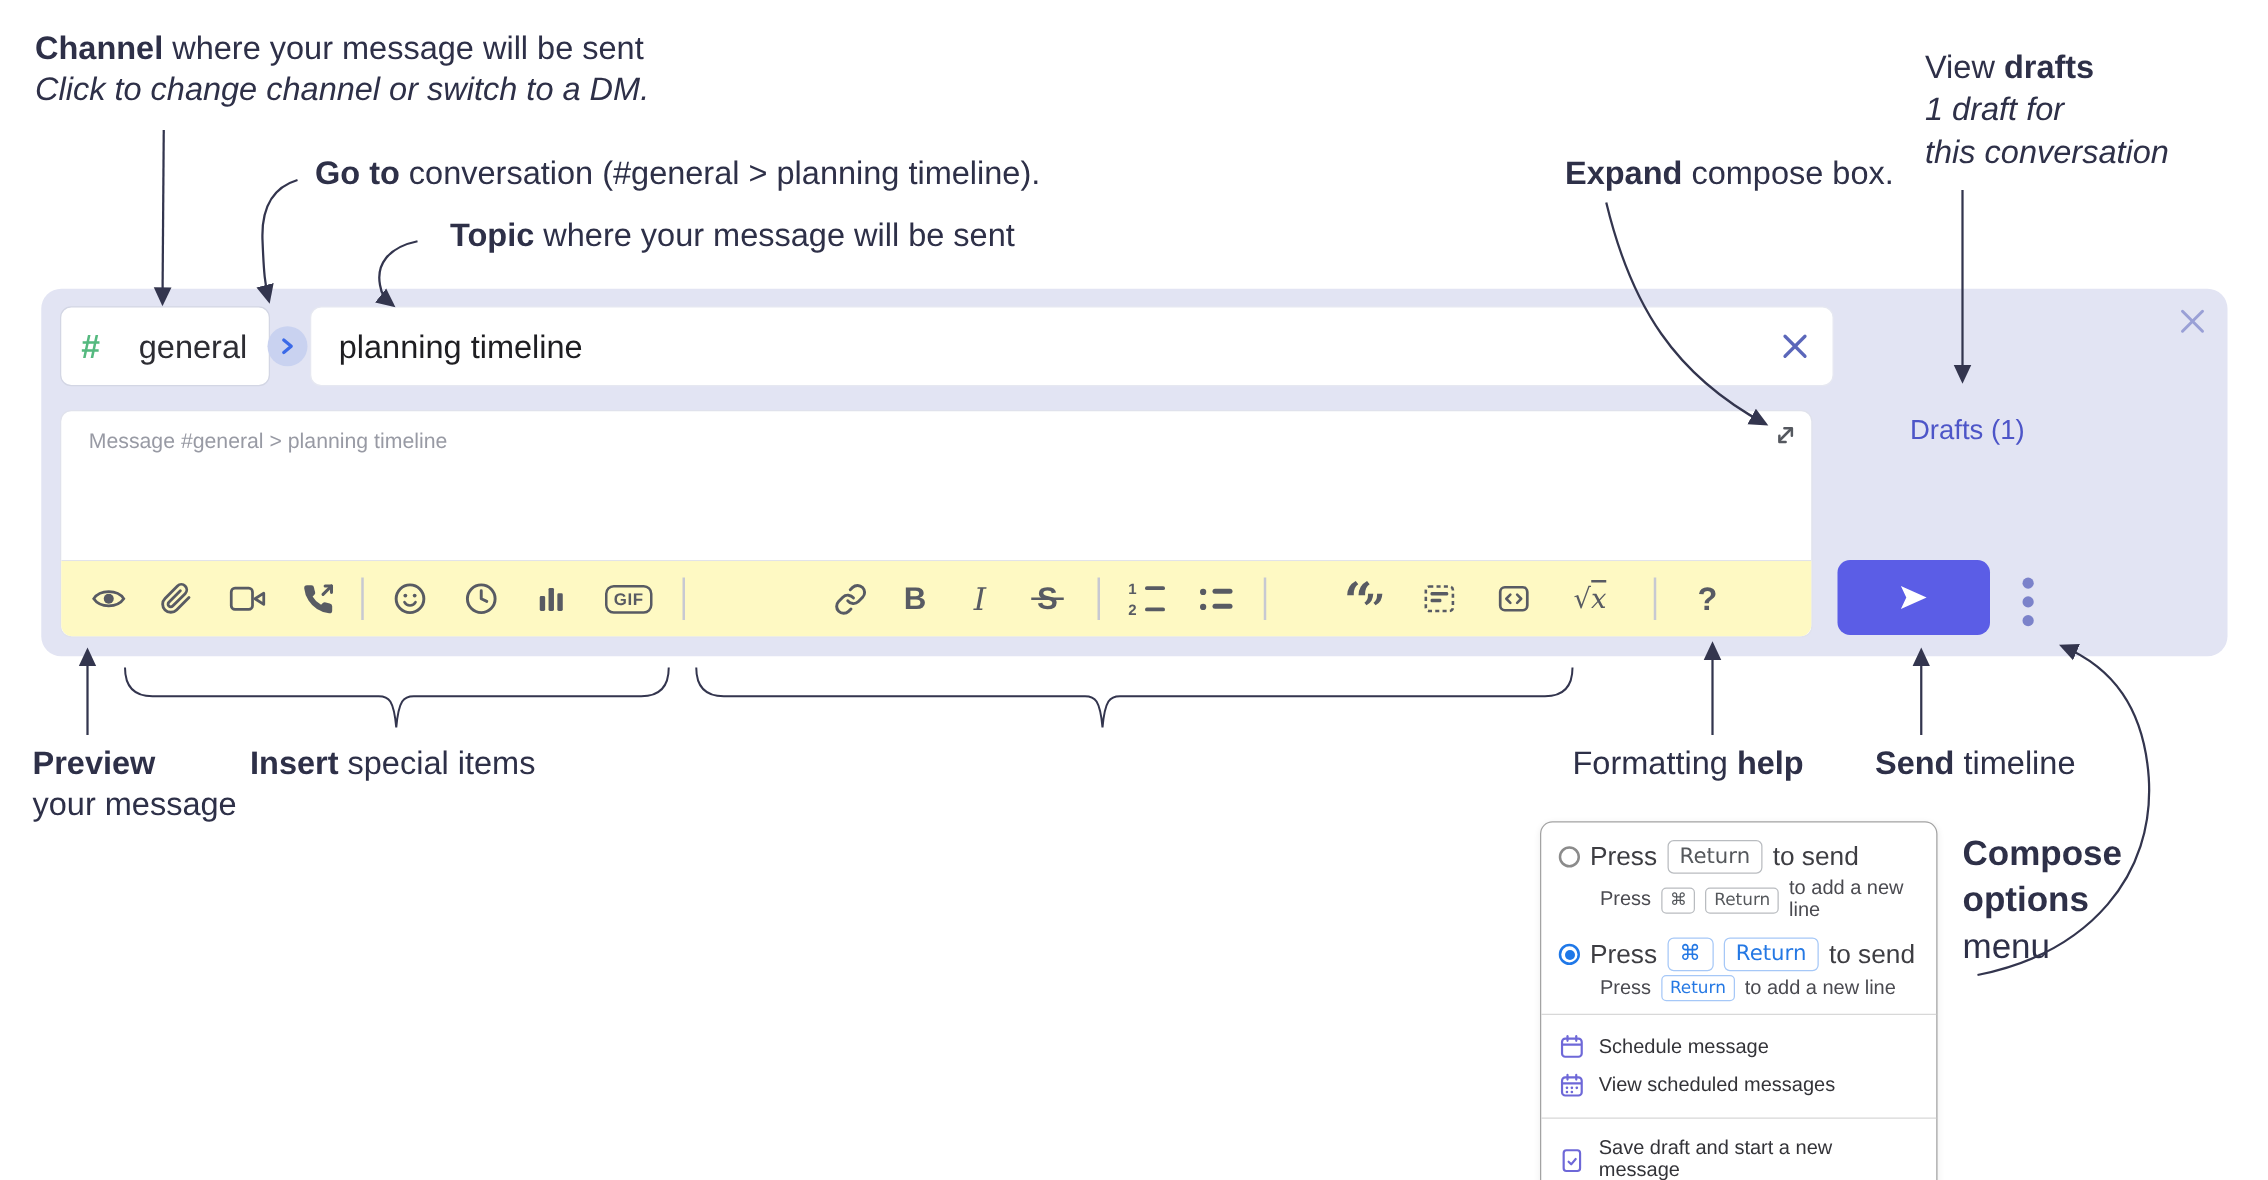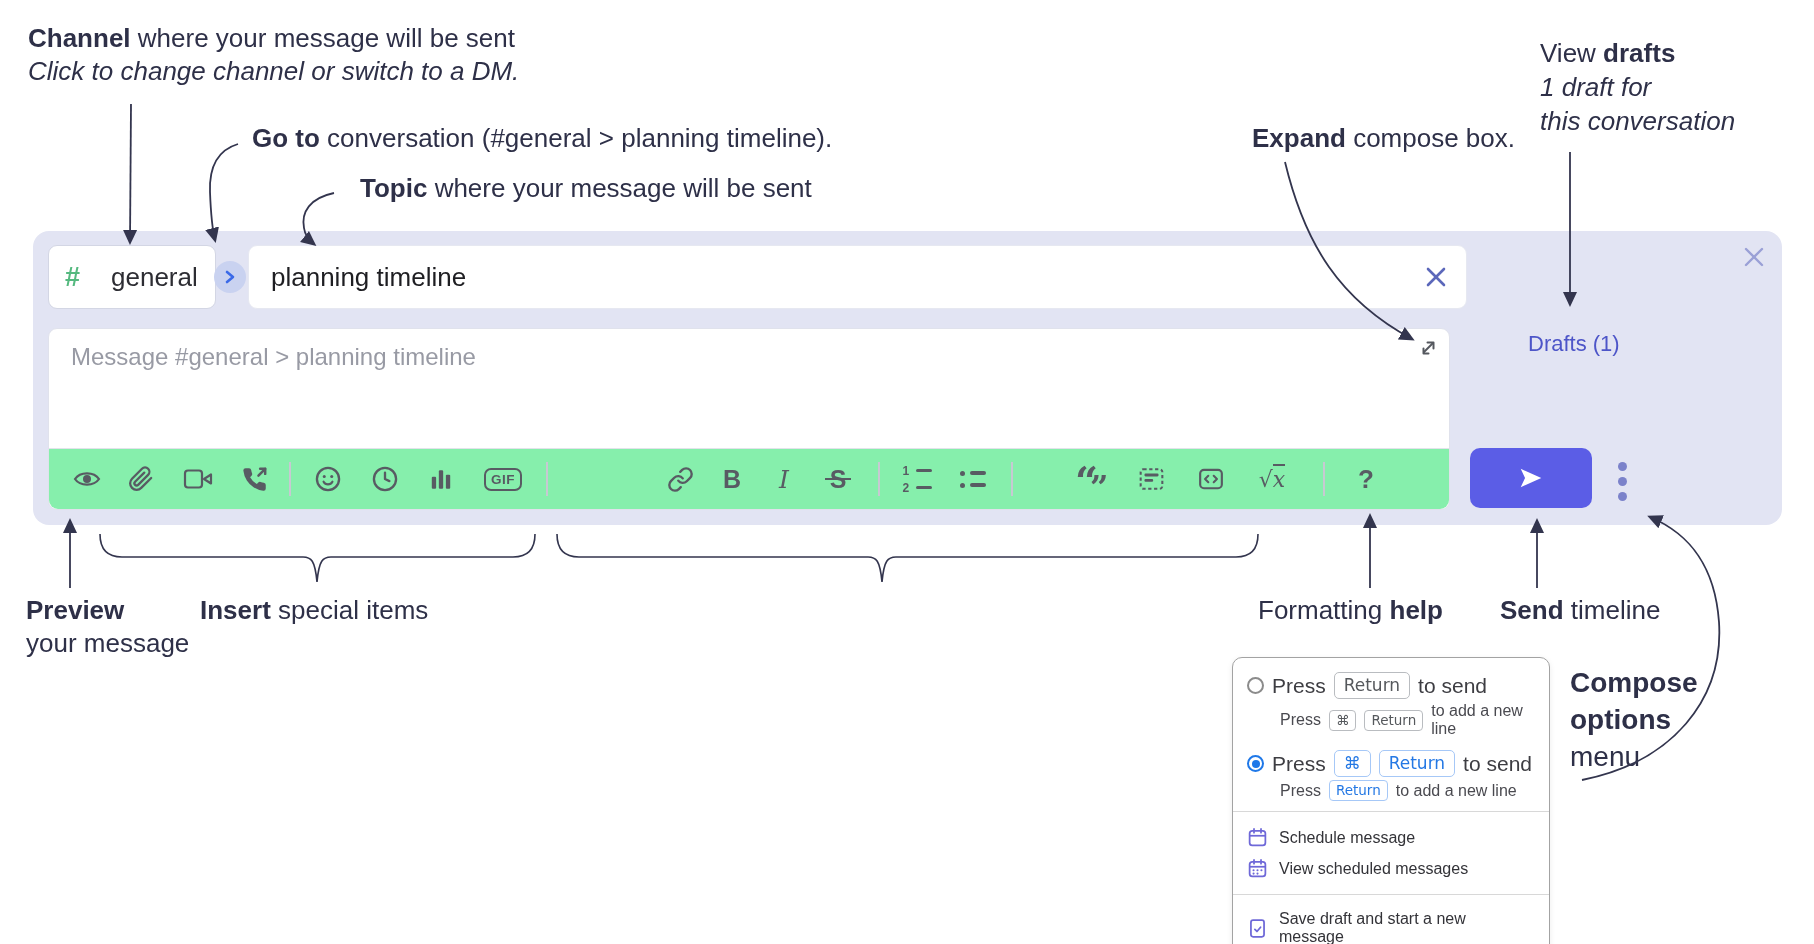--- a/index.html
+++ b/index.html
@@ -18,24 +18,24 @@
   .hash{color:#55b97f;font-weight:700;font-size:27px;}
   .channame{font-size:26px;color:#2d2d33;margin-left:21px;}
   .gotobtn{position:absolute;left:181px;top:30px;width:32px;height:32px;border-radius:50%;
            background:#c9d2f0;display:flex;align-items:center;justify-content:center;}
   .topicbox{position:absolute;left:215px;top:14px;width:1219px;height:64px;background:#fff;
             border:1px solid #e6e8f1;border-radius:9px;display:flex;align-items:center;
             padding:0 18px 0 22px;box-sizing:border-box;}
   .topictext{font-size:26px;color:#1e1e22;flex:1;}
   .msgbox{position:absolute;left:15px;top:97px;width:1402px;height:182px;background:#fff;
           border:1px solid #e0e2ec;border-radius:9px;box-sizing:border-box;}
-  .placeholder{position:absolute;left:22px;top:14px;font-size:24px;color:#989aa4;}
+  .placeholder{position:absolute;left:22px;top:14px;font-size:17px;color:#989aa4;}
   .expandbtn{position:absolute;right:8px;top:6px;width:26px;height:26px;display:flex;
              align-items:center;justify-content:center;}
-  .tbar{position:absolute;left:0;right:0;bottom:0;height:60px;background:#86efac;
+  .tbar{position:absolute;left:0;right:0;bottom:0;height:60px;background:#fef9c3;
         border-top:1px solid #e2e3ea;border-radius:0 0 9px 9px;}
   .tico{position:absolute;top:15px;width:30px;height:30px;display:flex;align-items:center;
         justify-content:center;color:#585b63;}
   .tdiv{position:absolute;top:13px;width:2px;height:34px;background:#c7c9d2;}
   .gB{font-weight:800;font-size:25px;color:#585b63;}
   .gI{font-family:"DejaVu Serif",serif;font-style:italic;font-size:25px;color:#585b63;}
   .gS{position:relative;font-weight:600;font-size:25px;color:#585b63;}
   .gS .bar{position:absolute;left:-5px;right:-5px;top:13px;height:2.5px;background:#585b63;}
   .gGIF{border:2.2px solid #585b63;border-radius:7px;font-size:13.5px;font-weight:700;
         padding:2px 5px;color:#585b63;letter-spacing:.5px;}

